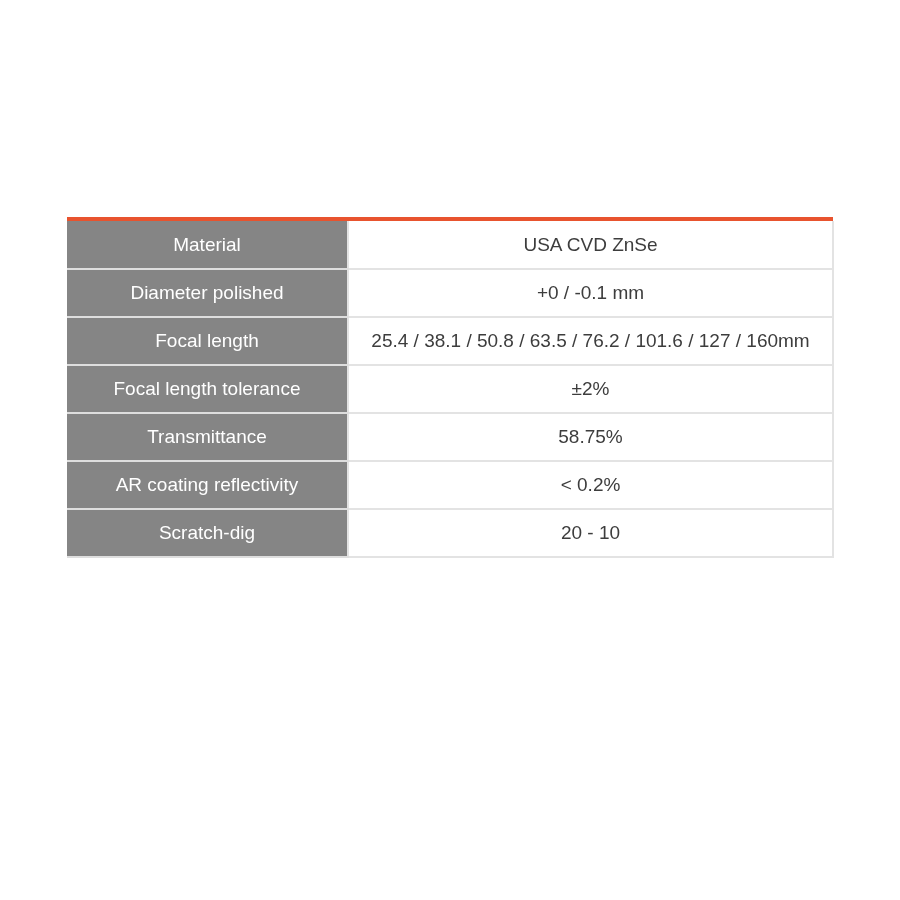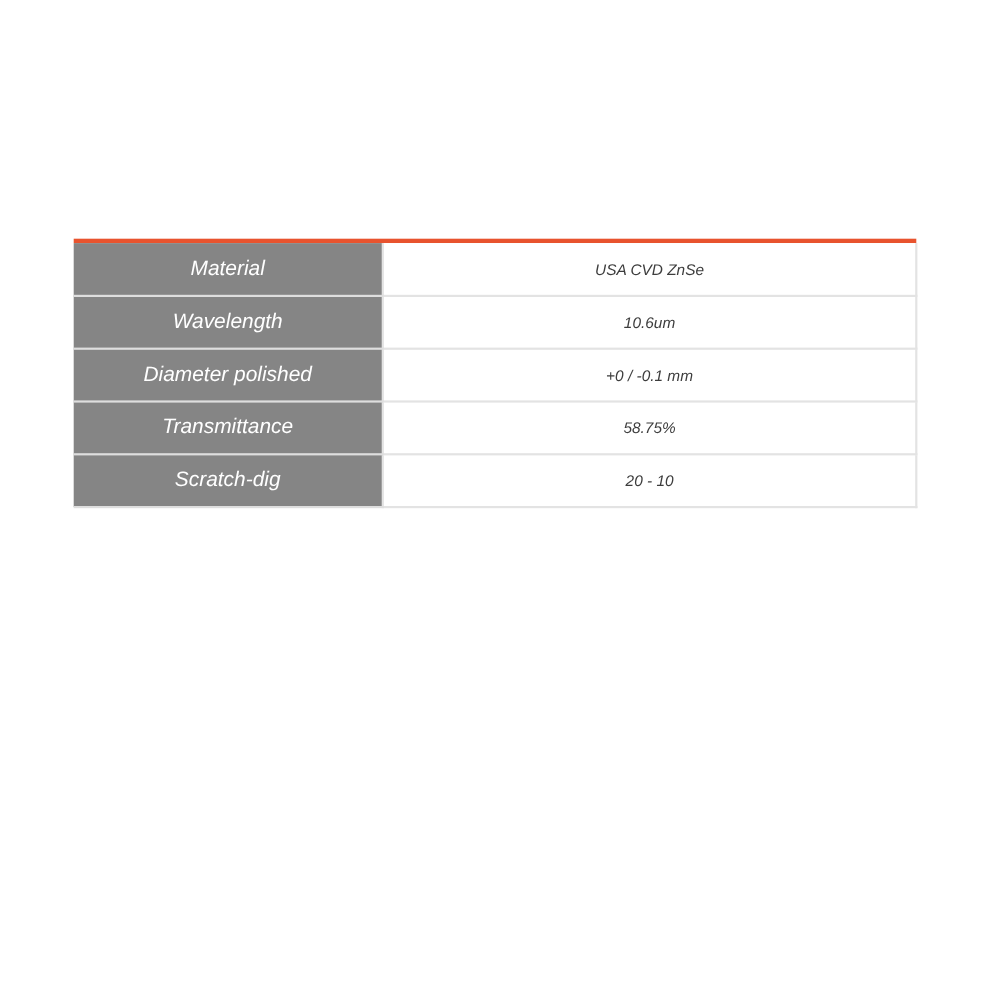--- a/index.html
+++ b/index.html
@@ -1,15 +1,15 @@
 <!DOCTYPE html>
 <html><head>
 <meta charset="utf-8">
 <style>
-  * { margin: 0; padding: 0; box-sizing: border-box; font-style: italic; }
+  * { margin: 0; padding: 0; box-sizing: border-box; }
   html, body {
     width: 900px; height: 900px;
     background: #ffffff;
     font-family: "Liberation Sans", sans-serif;
   }
   .canvas {
     position: relative;
     width: 900px; height: 900px;
     background: #ffffff;
     overflow: hidden;
@@ -41,21 +41,21 @@
     text-align: center;
     vertical-align: middle;
     border-bottom: 2px solid #dedede;
     border-right: 2px solid #e3e3e3;
     padding: 0 6px;
   }
   table.spec-table td {
     background: #ffffff;
     color: #3d3d3d;
     font-weight: 400;
-    font-size: 14px;
+    font-size: 19px;
     text-align: center;
     vertical-align: middle;
     border-bottom: 2px solid #e3e3e3;
     border-right: 2px solid #e3e3e3;
     padding: 0 6px;
     white-space: nowrap;
   }
 </style>
 </head>
 <body>
@@ -67,30 +67,38 @@
       <colgroup>
         <col class="label-col">
         <col class="value-col">
       </colgroup>
       <tbody>
         <tr>
           <th>Material</th>
           <td>USA CVD ZnSe</td>
         </tr>
         <tr>
-          <th>Wavelength</th>
-          <td>10.6um</td>
-        </tr>
-        <tr>
           <th>Diameter polished</th>
           <td>+0 / -0.1 mm</td>
         </tr>
         <tr>
+          <th>Focal length</th>
+          <td>25.4 / 38.1 / 50.8 / 63.5 / 76.2 / 101.6 / 127 / 160mm</td>
+        </tr>
+        <tr>
+          <th>Focal length tolerance</th>
+          <td>±2%</td>
+        </tr>
+        <tr>
           <th>Transmittance</th>
           <td>58.75%</td>
+        </tr>
+        <tr>
+          <th>AR coating reflectivity</th>
+          <td>&lt; 0.2%</td>
         </tr>
         <tr>
           <th>Scratch-dig</th>
           <td>20 - 10</td>
         </tr>
       </tbody>
     </table>
   </div>
 </div>
 

